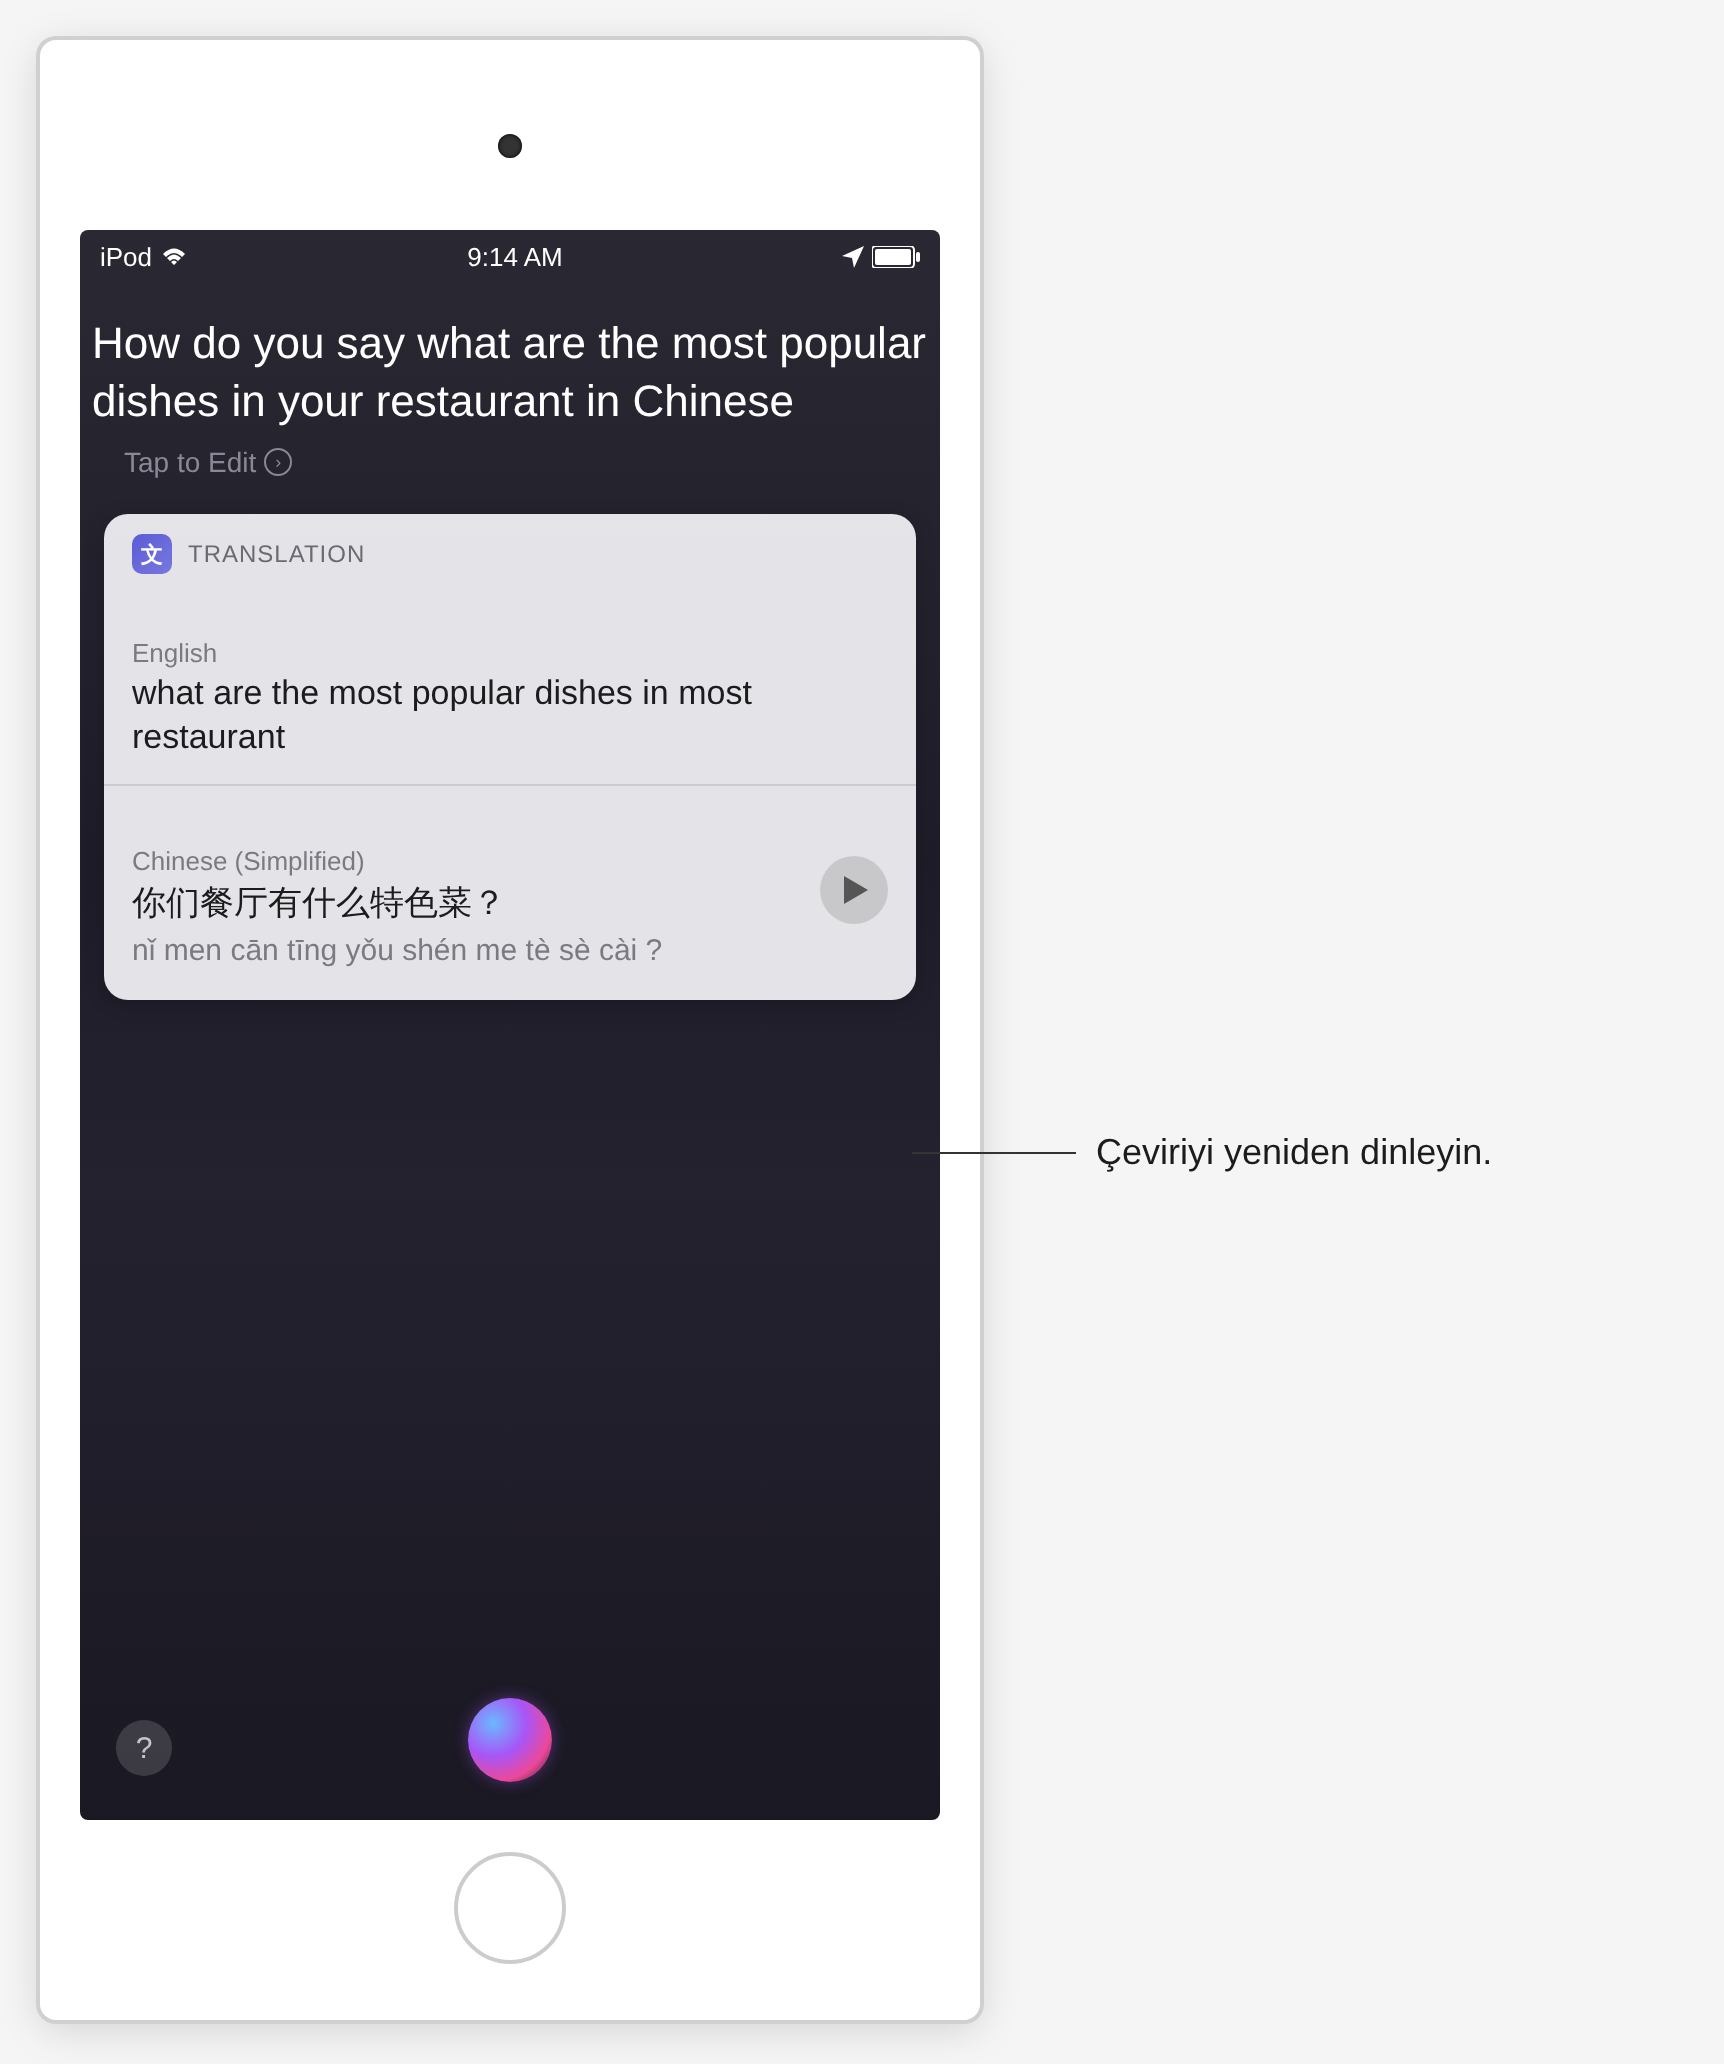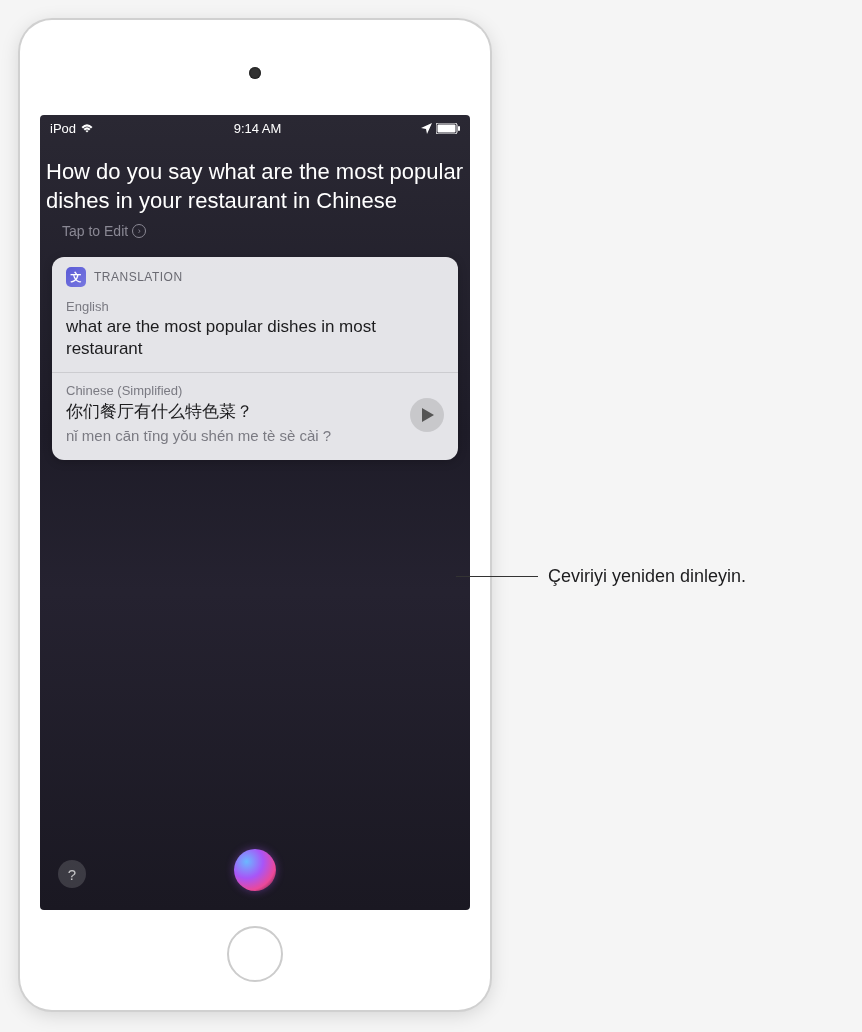--- a/index.html
+++ b/index.html
@@ -14,21 +14,21 @@
       height: 1032px;
       position: relative;
     }
     .device-frame {
       position: absolute;
       left: 20px;
       top: 20px;
       width: 470px;
       height: 990px;
       background: #fff;
-      border-radius: 32px;
+      border-radius: 8px;
       box-shadow: 0 0 0 2px #d0d0d0, 0 4px 20px rgba(0,0,0,0.15);
       padding: 95px 20px 100px;
       display: flex;
       flex-direction: column;
     }
     .camera {
       position: absolute;
       top: 47px;
       left: 50%;
       transform: translateX(-50%);
@@ -140,20 +140,21 @@
     .translation-section {
       padding: 6px 14px 12px;
     }
     .translation-section.source {
       border-bottom: 1px solid rgba(0,0,0,0.1);
     }
     .lang-label {
       font-size: 13px;
       color: #7a7a82;
       margin-bottom: 2px;
+      margin-top: 20px;
     }
     .source-text {
       font-size: 17px;
       color: #1c1c1e;
       line-height: 1.3;
     }
     .target-section {
       display: flex;
       align-items: center;
       padding: 10px 14px 14px;

